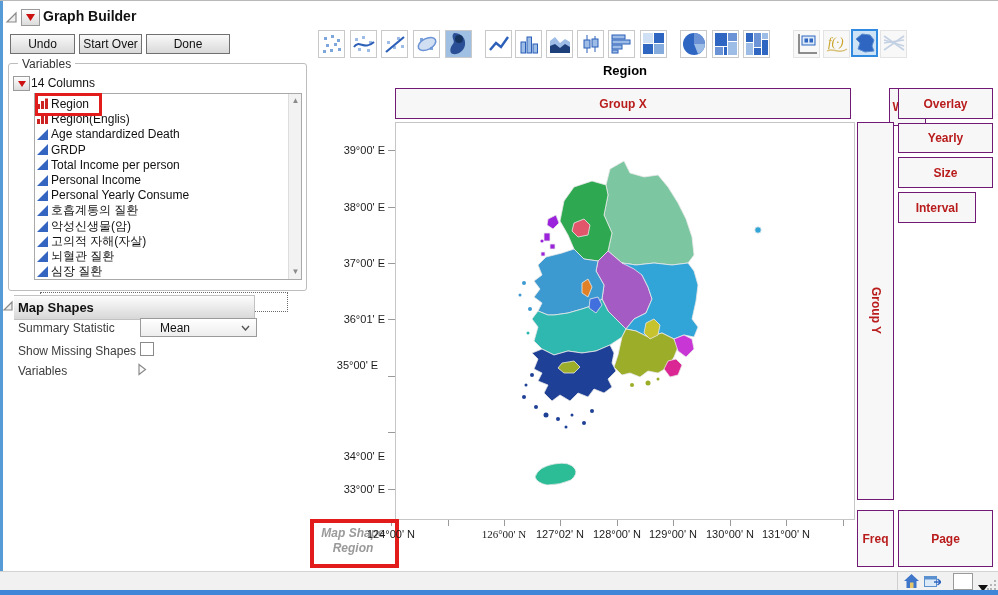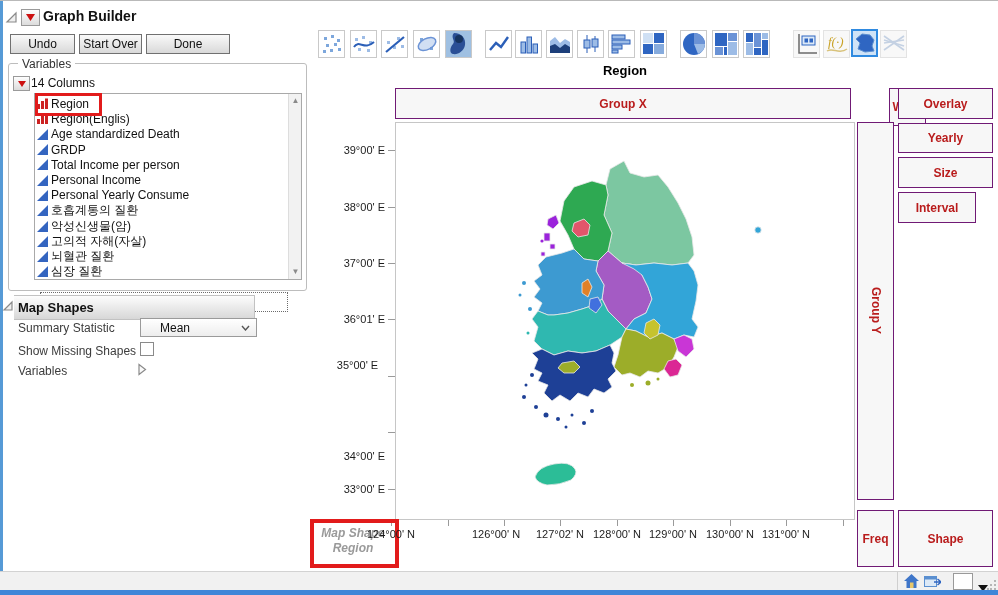--- a/index.html
+++ b/index.html
@@ -355,21 +355,21 @@
 
   <div class="abs zone" style="left:395px;top:87px;width:456px;height:31px;">Group X</div>
   <div class="abs zone" style="left:857px;top:87px;width:37px;height:38px;margin-left:32px;">Wrap</div>
   <div class="abs zone" style="left:898px;top:87px;width:95px;height:31px;">Overlay</div>
 
   <div class="abs zone" style="left:857px;top:121px;width:37px;height:378px;writing-mode:vertical-rl;">Group Y</div>
   <div class="abs zone" style="left:898px;top:122px;width:95px;height:30px;">Yearly</div>
   <div class="abs zone" style="left:898px;top:156px;width:95px;height:31px;">Size</div>
   <div class="abs zone" style="left:898px;top:191px;width:78px;height:31px;">Interval</div>
   <div class="abs zone" style="left:857px;top:509px;width:37px;height:57px;">Freq</div>
-  <div class="abs zone" style="left:898px;top:509px;width:95px;height:57px;">Shape</div>
+  <div class="abs zone" style="left:898px;top:509px;width:95px;height:57px;">Page</div>
 
   <div class="abs plot" style="left:395px;top:121px;width:460px;height:398px;">
     <svg width="458" height="396" viewBox="0 0 458 396">
       <g stroke="#e9e9e9" stroke-width="0.8" stroke-linejoin="round">
         <polygon points="210,62 214,46 228,38 234,50 248,54 262,52 272,64 282,80 290,96 296,114 298,132 292,140 276,142 258,140 240,142 226,140 212,128 216,110 208,92 212,72" fill="#7CC7A1"></polygon>
         <polygon points="168,78 178,64 196,58 210,62 212,72 208,92 216,110 212,128 202,138 188,136 178,126 172,112 164,98" fill="#2EA952"></polygon>
         <polygon points="178,100 188,96 194,102 192,112 182,114 176,108" fill="#E2566B"></polygon>
         <polygon points="152,96 160,92 163,100 157,106 151,102" fill="#9B23DB"></polygon>
         <rect x="148" y="110" width="6" height="8" fill="#9B23DB"></rect>
         <rect x="154" y="121" width="5" height="5" fill="#9B23DB"></rect>
@@ -431,21 +431,21 @@
   <div class="abs tick" style="left:391px;top:519px;width:1px;height:6px;"></div>
   <div class="abs tick" style="left:448px;top:519px;width:1px;height:6px;"></div>
   <div class="abs tick" style="left:504px;top:519px;width:1px;height:6px;"></div>
   <div class="abs tick" style="left:560px;top:519px;width:1px;height:6px;"></div>
   <div class="abs tick" style="left:617px;top:519px;width:1px;height:6px;"></div>
   <div class="abs tick" style="left:673px;top:519px;width:1px;height:6px;"></div>
   <div class="abs tick" style="left:730px;top:519px;width:1px;height:6px;"></div>
   <div class="abs tick" style="left:786px;top:519px;width:1px;height:6px;"></div>
   <div class="abs tick" style="left:843px;top:519px;width:1px;height:6px;"></div>
   <div class="abs axis-label" style="left:359px;top:527px;width:64px;text-align:center;z-index:7;">124°00' N</div>
-  <div class="abs axis-label" style="left:472px;top:527px;width:64px;">126°00' N</div>
+  <div class="abs axis-label" style="left:472px;top:527px;width:64px;text-align:center;font-family:Liberation Serif, serif;">126°00' N</div>
   <div class="abs axis-label" style="left:528px;top:527px;width:64px;text-align:center;">127°02' N</div>
   <div class="abs axis-label" style="left:585px;top:527px;width:64px;text-align:center;">128°00' N</div>
   <div class="abs axis-label" style="left:641px;top:527px;width:64px;text-align:center;">129°00' N</div>
   <div class="abs axis-label" style="left:698px;top:527px;width:64px;text-align:center;">130°00' N</div>
   <div class="abs axis-label" style="left:754px;top:527px;width:64px;text-align:center;">131°00' N</div>
 
   <div class="abs redbox" style="left:310px;top:518px;width:81px;height:41px;border-width:4px;z-index:6;"></div>
   <div class="abs ms-annot" style="left:314px;top:525px;width:78px;z-index:6;">
     <div>Map Shape</div>
     <div>Region</div>

